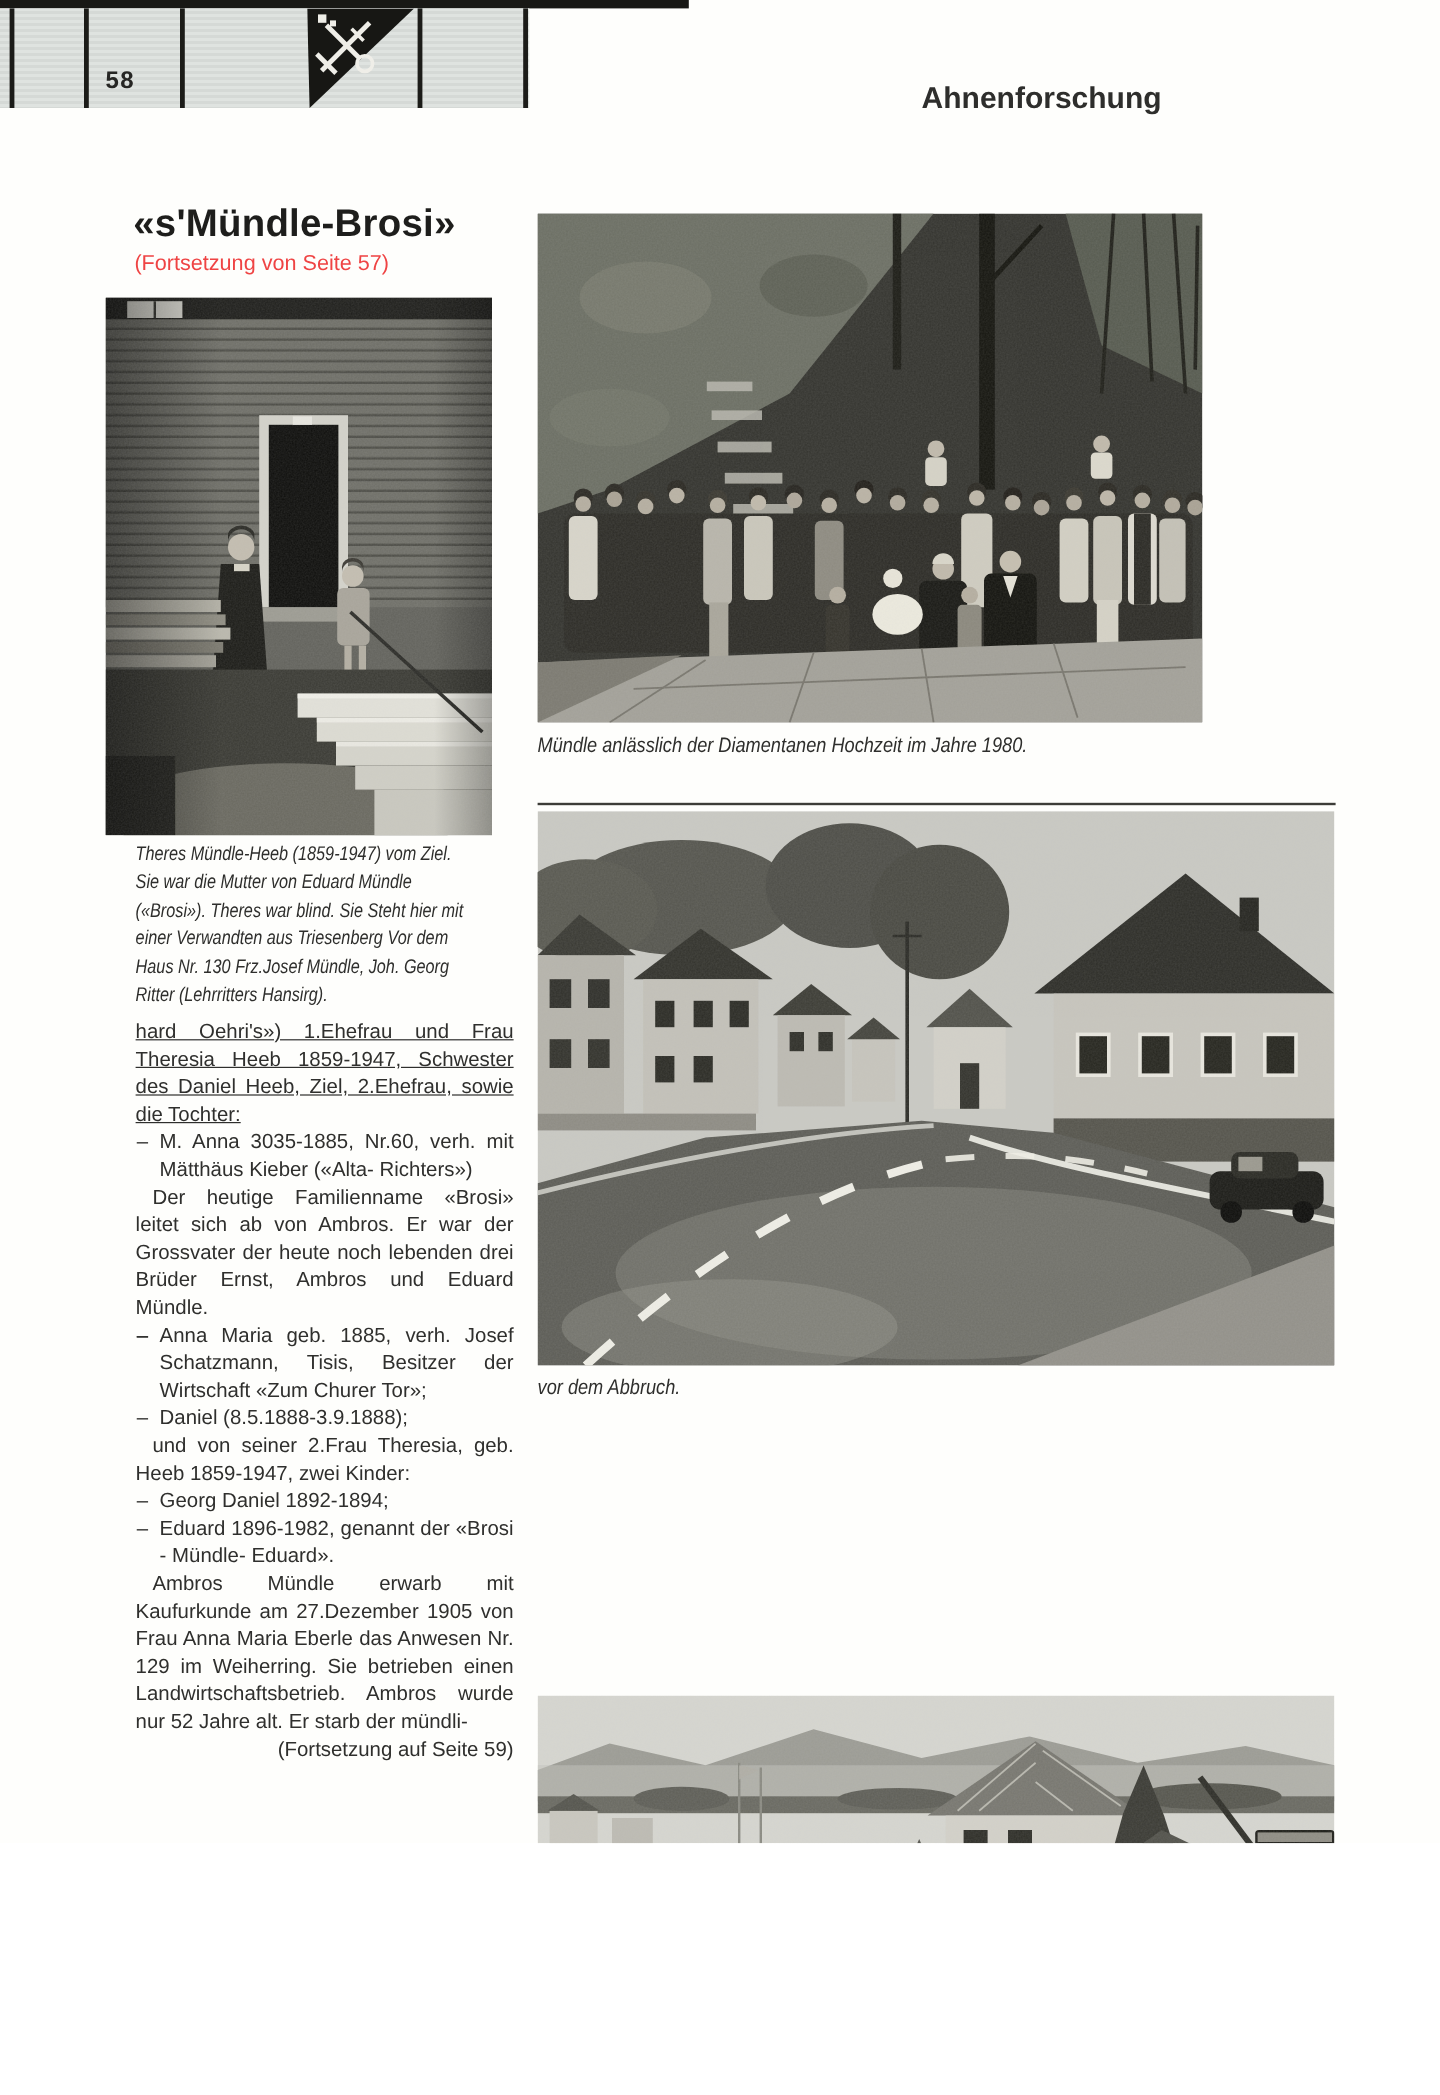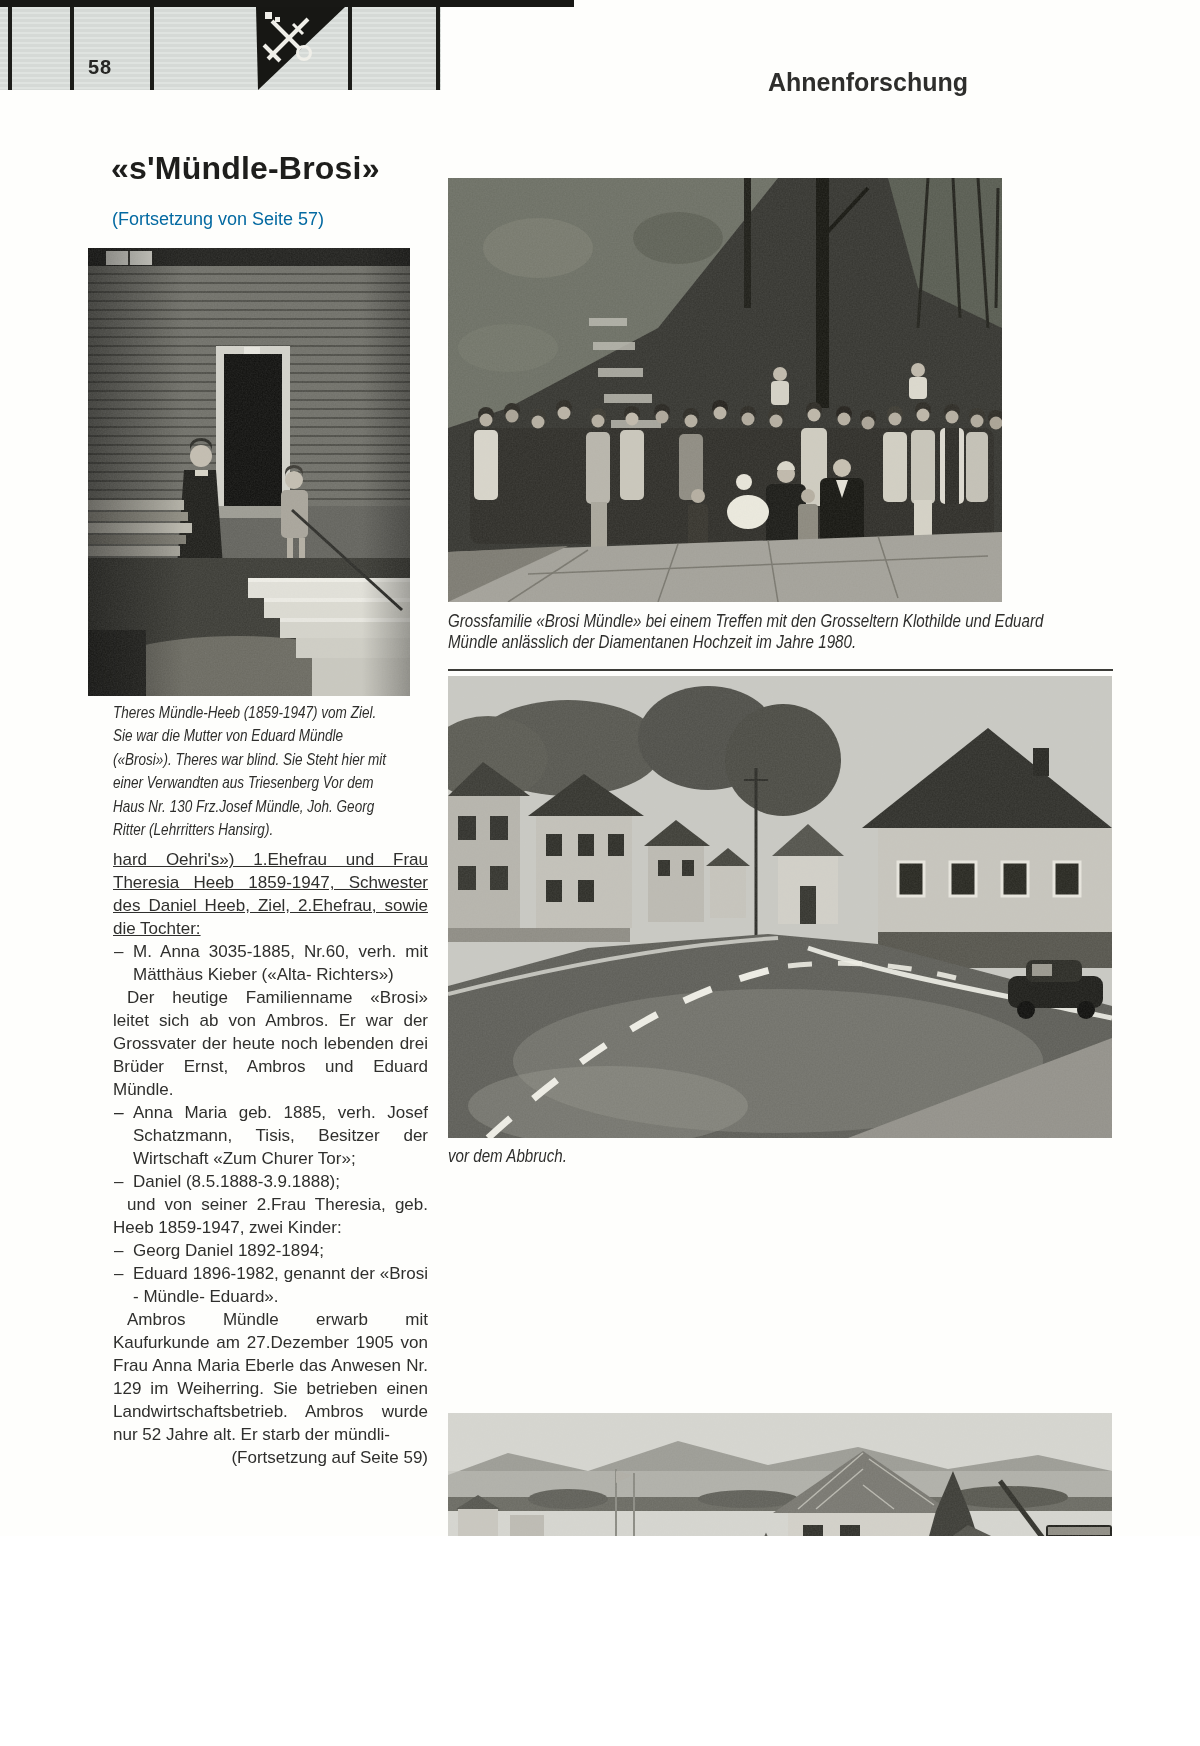--- a/index.html
+++ b/index.html
@@ -7,22 +7,22 @@
         font-family:"Liberation Sans", sans-serif;color:#2c2c2a;}
   .abs{position:absolute;}
   
   .topbar{left:0;top:0;width:574px;height:7px;background:#181815;}
   .grayband{left:0;top:7px;width:441px;height:83px;
     background:repeating-linear-gradient(180deg,#dfe3e0 0 2px,#d5d9d6 2px 5px);}
   .vline{top:7px;width:4px;height:83px;background:#1c1c19;}
   .pagenum{left:88px;top:56px;font-size:20px;font-weight:bold;color:#262624;letter-spacing:1px;}
   .sectiontitle{left:768px;top:68px;font-size:25px;font-weight:bold;color:#2e2e2c;}
   
-  .title{left:111px;top:150px;font-size:32px;font-weight:bold;color:#1e1e1c;letter-spacing:.2px;}
-  .subtitle{left:112px;top:209px;font-size:18px;color:#0369a1;}
+  .title{left:111px;top:168px;font-size:32px;font-weight:bold;color:#1e1e1c;letter-spacing:.2px;}
+  .subtitle{left:112px;top:209px;font-size:18px;color:#ef4444;}
   .article{left:113px;top:848px;width:315px;font-size:17px;line-height:23px;text-align:justify;color:#2f2f2d;}
   .article p{margin:0;}
   .hang{margin-left:20px;text-decoration:underline;}
   .para{text-indent:14px;}
   .gap{margin-top:24px;}
   .li{position:relative;padding-left:20px;}
   .li .dash{position:absolute;left:1px;top:0;}
   .continuation{text-align:right;text-indent:0;}
   
   .cap{font-style:italic;color:#2e2e2c;}
@@ -307,21 +307,20 @@
       <line x1="60" y1="424" x2="140" y2="372"></line>
         <line x1="210" y1="424" x2="230" y2="366"></line>
       <line x1="330" y1="424" x2="320" y2="362"></line>
         <line x1="450" y1="420" x2="430" y2="358"></line>
       <line x1="80" y1="396" x2="540" y2="378"></line>
     </g>
     <rect width="554" height="424" filter="url(#gg)" opacity=".15"></rect>
   </svg>
 
   <div class="abs cap rcap" style="top:611px">
-    <div class="capline"><span class="cnd">Grossfamilie «Brosi Mündle» bei einem Treffen mit den Grosseltern Klothilde und Eduard</span></div>
     <div class="capline"><span class="cnd">Mündle anlässlich der Diamentanen Hochzeit im Jahre 1980.</span></div>
   </div>
 
   <div class="abs divider"></div>
 
   <svg class="abs photo" style="left:448px;top:676px" width="664" height="462" viewBox="0 0 664 462">
     <defs>
       <filter id="sg">
           <feTurbulence type="fractalNoise" baseFrequency=".7" numOctaves="2" stitchTiles="stitch"></feTurbulence>
         <feColorMatrix type="matrix" values="0 0 0 0 .6 0 0 0 0 .6 0 0 0 0 .58 0 0 0 .9 0"></feColorMatrix>

